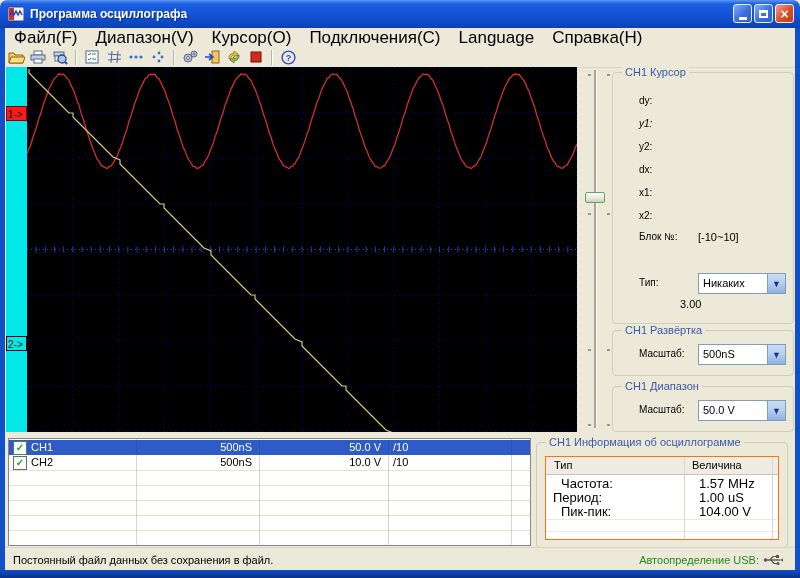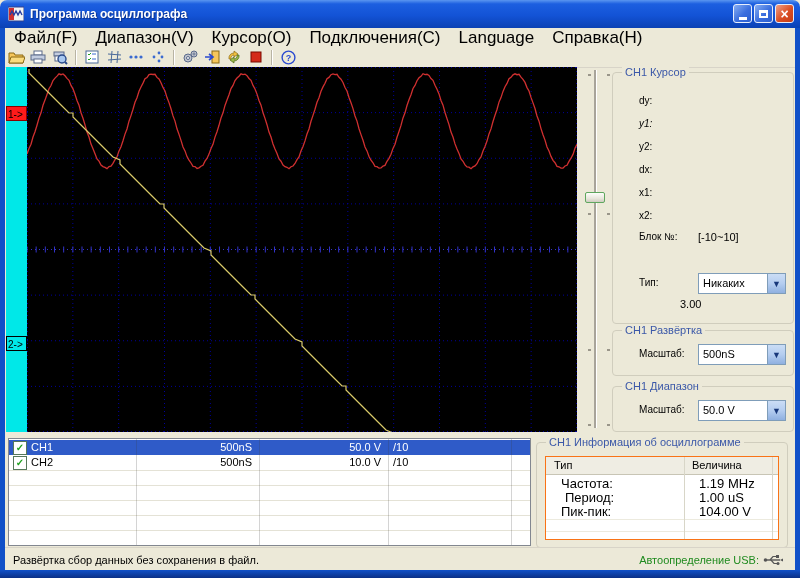--- a/index.html
+++ b/index.html
@@ -364,39 +364,39 @@
 
   <div class="groupbox" style="left:536px;top:442px;width:250px;height:104px;">
     <span class="gb-legend">CH1 Информация об осциллограмме</span>
     <div class="infotable">
       <div class="info-header">
         <span style="left:8px;">Тип</span>
         <span style="left:146px;">Величина</span>
       </div>
       <div class="info-row" style="top:19px;">
         <span style="left:8px;">Частота:</span>
-        <span style="left:146px;">1.19 MHz</span>
+        <span style="left:146px;">1.57 MHz</span>
       </div>
       <div class="info-row" style="top:33px;">
-        <span style="left:12px;">Период:</span>
+        <span style="left:0;">Период:</span>
         <span style="left:146px;text-align:center;">1.00 uS</span>
       </div>
       <div class="info-row" style="top:47px;">
         <span style="left:8px;">Пик-пик:</span>
         <span style="left:146px;">104.00 V</span>
       </div>
       <div class="info-hline" style="top:62px;"></div>
       <div class="info-hline" style="top:74px;"></div>
       <div class="info-vline" style="left:138px;"></div>
       <div class="info-vline" style="left:226px;"></div>
     </div>
   </div>
 
   <div class="statusbar">
-    <span class="status-msg">Развёртка сбор данных без сохранения в файл.</span>
+    <span class="status-msg">Постоянный файл данных без сохранения в файл.</span>
     <span class="usb-group">
       <span class="usb-label">Автоопределение USB:</span>
       <svg width="20" height="12" viewBox="0 0 20 12">
         <circle cx="2.5" cy="6" r="1.8" fill="#555"></circle>
         <line x1="4" y1="6" x2="17" y2="6" stroke="#555" stroke-width="1.4"></line>
         <path d="M7,6 L10,2.5 L13,2.5" stroke="#555" stroke-width="1.2" fill="none"></path>
         <rect x="13" y="1" width="3" height="3" fill="#555"></rect>
         <path d="M8,6 L11,9.5 L14,9.5" stroke="#555" stroke-width="1.2" fill="none"></path>
         <circle cx="15" cy="9.5" r="1.5" fill="#555"></circle>
         <path d="M17,6 L20,4.5 L20,7.5 Z" fill="#555"></path>

